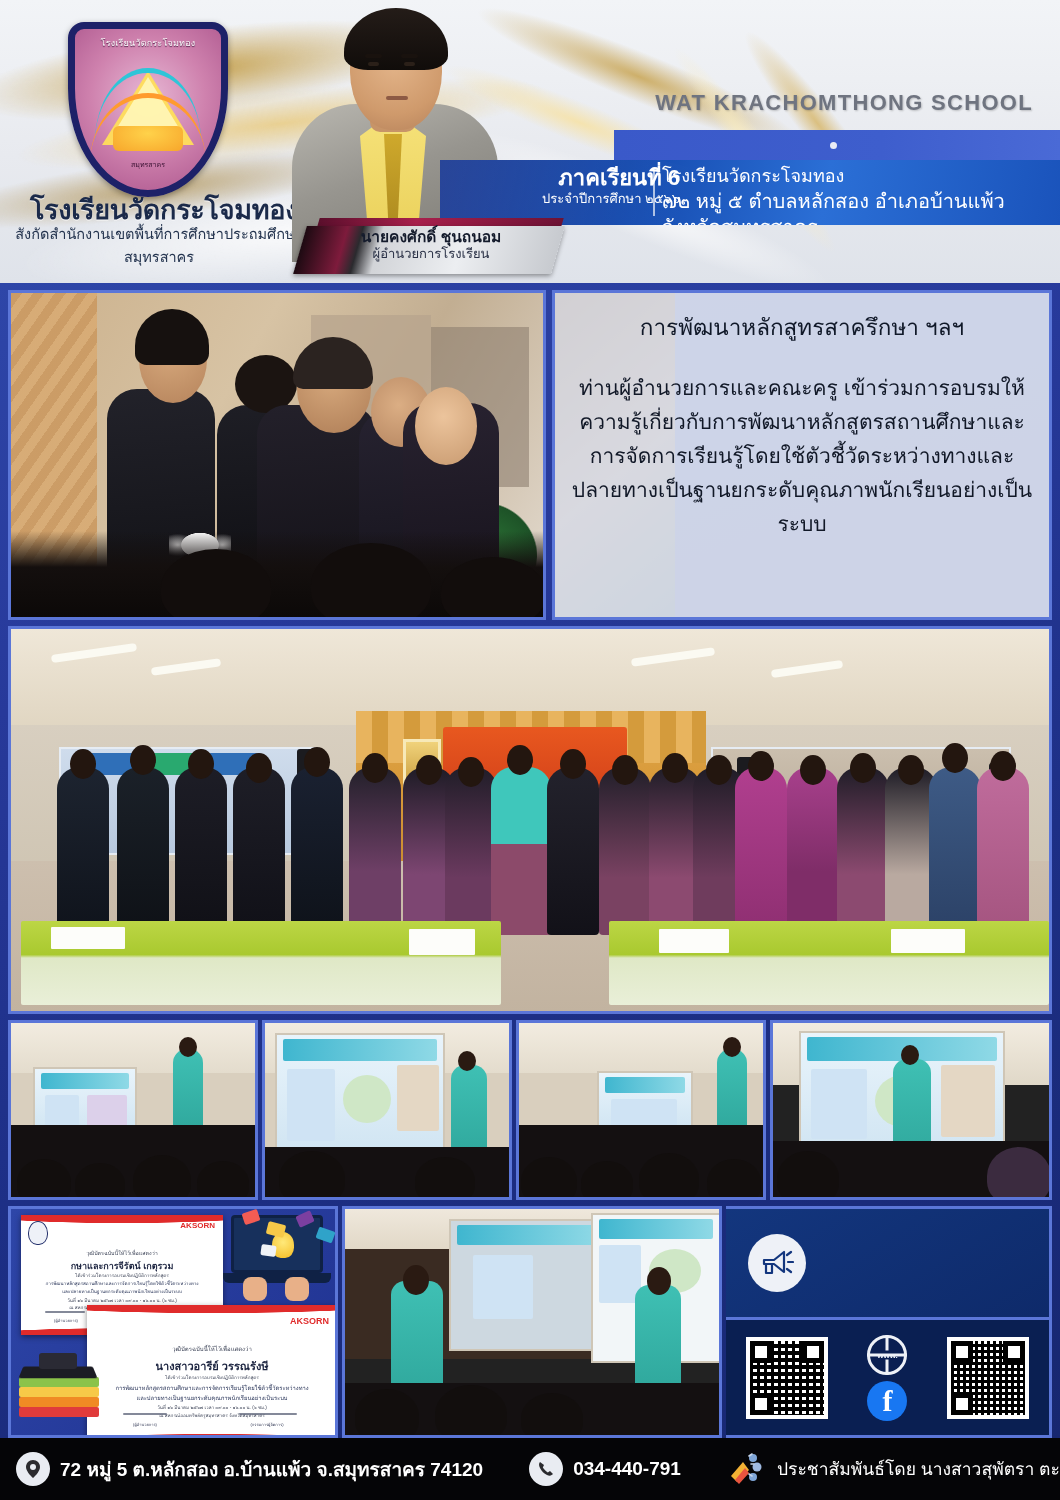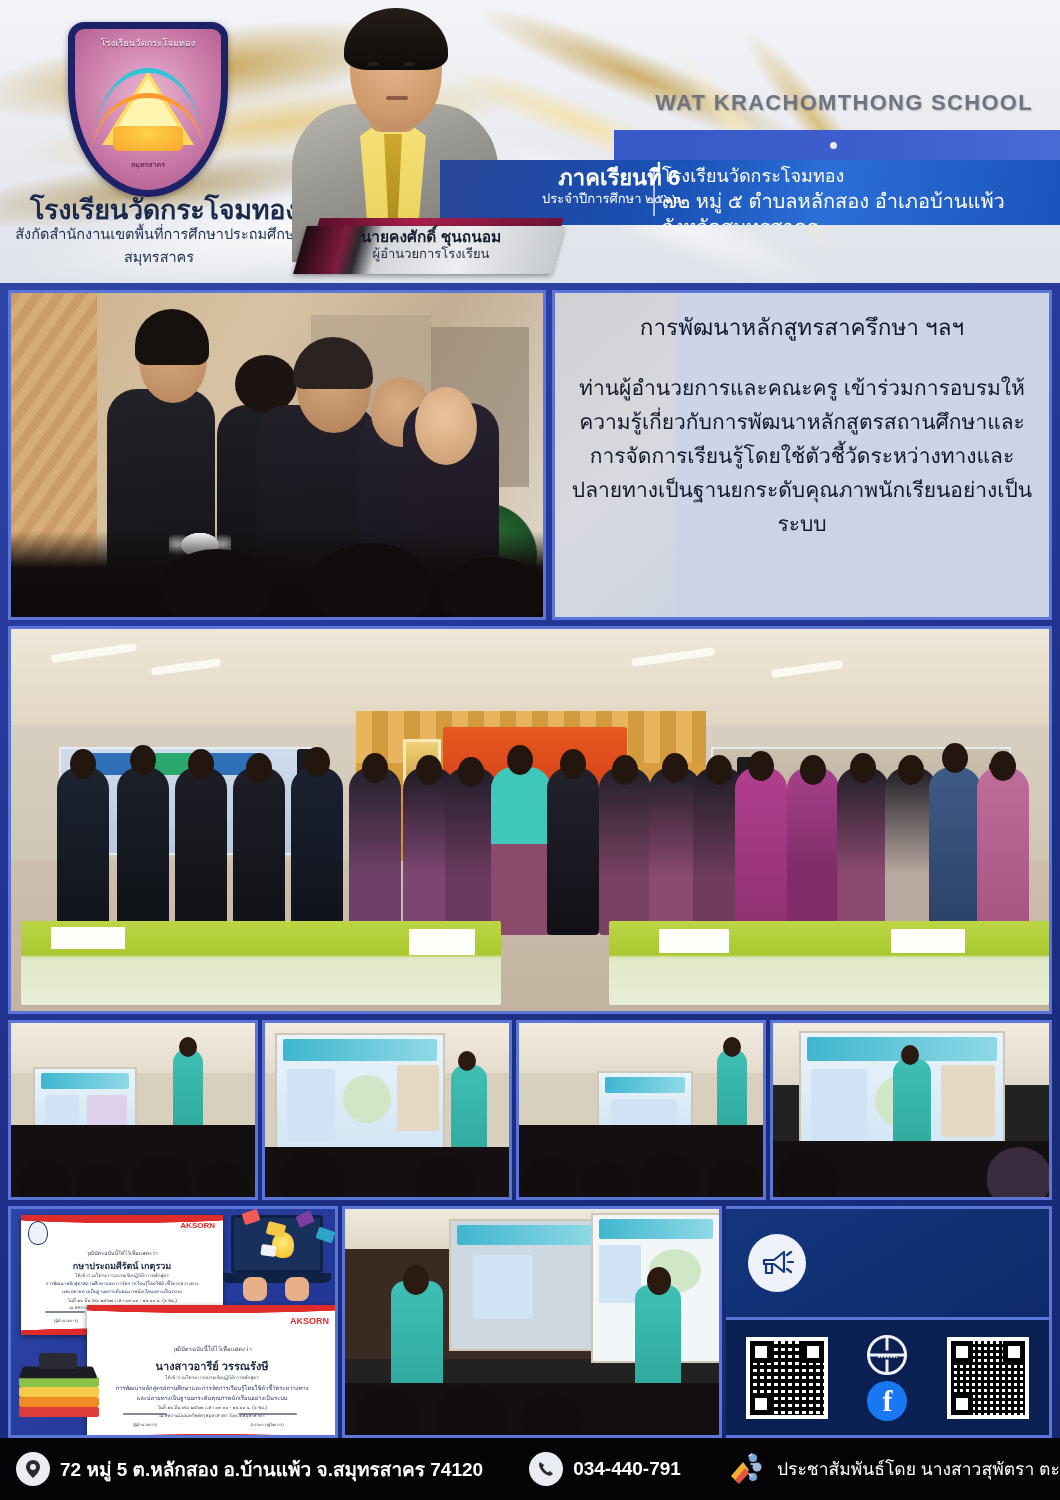--- a/index.html
+++ b/index.html
@@ -581,21 +581,21 @@
     <div class="r-ch" style="left:214px;width:64px;height:58px;background:#3b2b3f;"></div>
   </div>
 
   <div class="cert-wrap">
     <div class="cert" style="left:10px;top:6px;width:202px;height:120px;">
       <div class="cert-red"></div>
       <div class="cert-redb"></div>
       <div class="cert-seal"></div>
       <div class="cert-logo">AKSORN</div>
       <div class="cert-tiny" style="top:34px;font-size:5.4px;">วุฒิบัตรฉบับนี้ให้ไว้เพื่อแสดงว่า</div>
-      <div class="cert-name" style="top:44px;">กษาประถมศีรัตน์ เกตุรวม</div>
+      <div class="cert-name" style="top:44px;">กษาและการจีรัตน์ เกตุรวม</div>
       <div class="cert-tiny" style="top:58px;">ได้เข้าร่วมโครงการอบรมเชิงปฏิบัติการหลักสูตร</div>
       <div class="cert-tiny" style="top:66px;color:#1e2a50;">การพัฒนาหลักสูตรสถานศึกษาและการจัดการเรียนรู้โดยใช้ตัวชี้วัดระหว่างทาง</div>
       <div class="cert-tiny" style="top:74px;color:#1e2a50;">และปลายทางเป็นฐานยกระดับคุณภาพนักเรียนอย่างเป็นระบบ</div>
       <div class="cert-tiny" style="top:83px;">วันที่ ๑๖ มีนาคม ๒๕๖๗ เวลา ๐๙.๐๐ - ๑๖.๐๐ น. (๖ ชม.)</div>
       <div class="cert-tiny" style="top:90px;">ณ สหกรณ์ออมทรัพย์ครูสมุทรสาคร จังหวัดสมุทรสาคร</div>
       <div class="cert-line" style="left:24px;bottom:22px;width:40px;"></div>
       <div class="cert-line" style="right:24px;bottom:22px;width:54px;"></div>
       <div class="cert-sign" style="left:14px;bottom:11px;width:62px;">(ผู้อำนวยการ)</div>
       <div class="cert-sign" style="right:8px;bottom:11px;width:90px;">(กรรมการผู้จัดการ)</div>
     </div>

